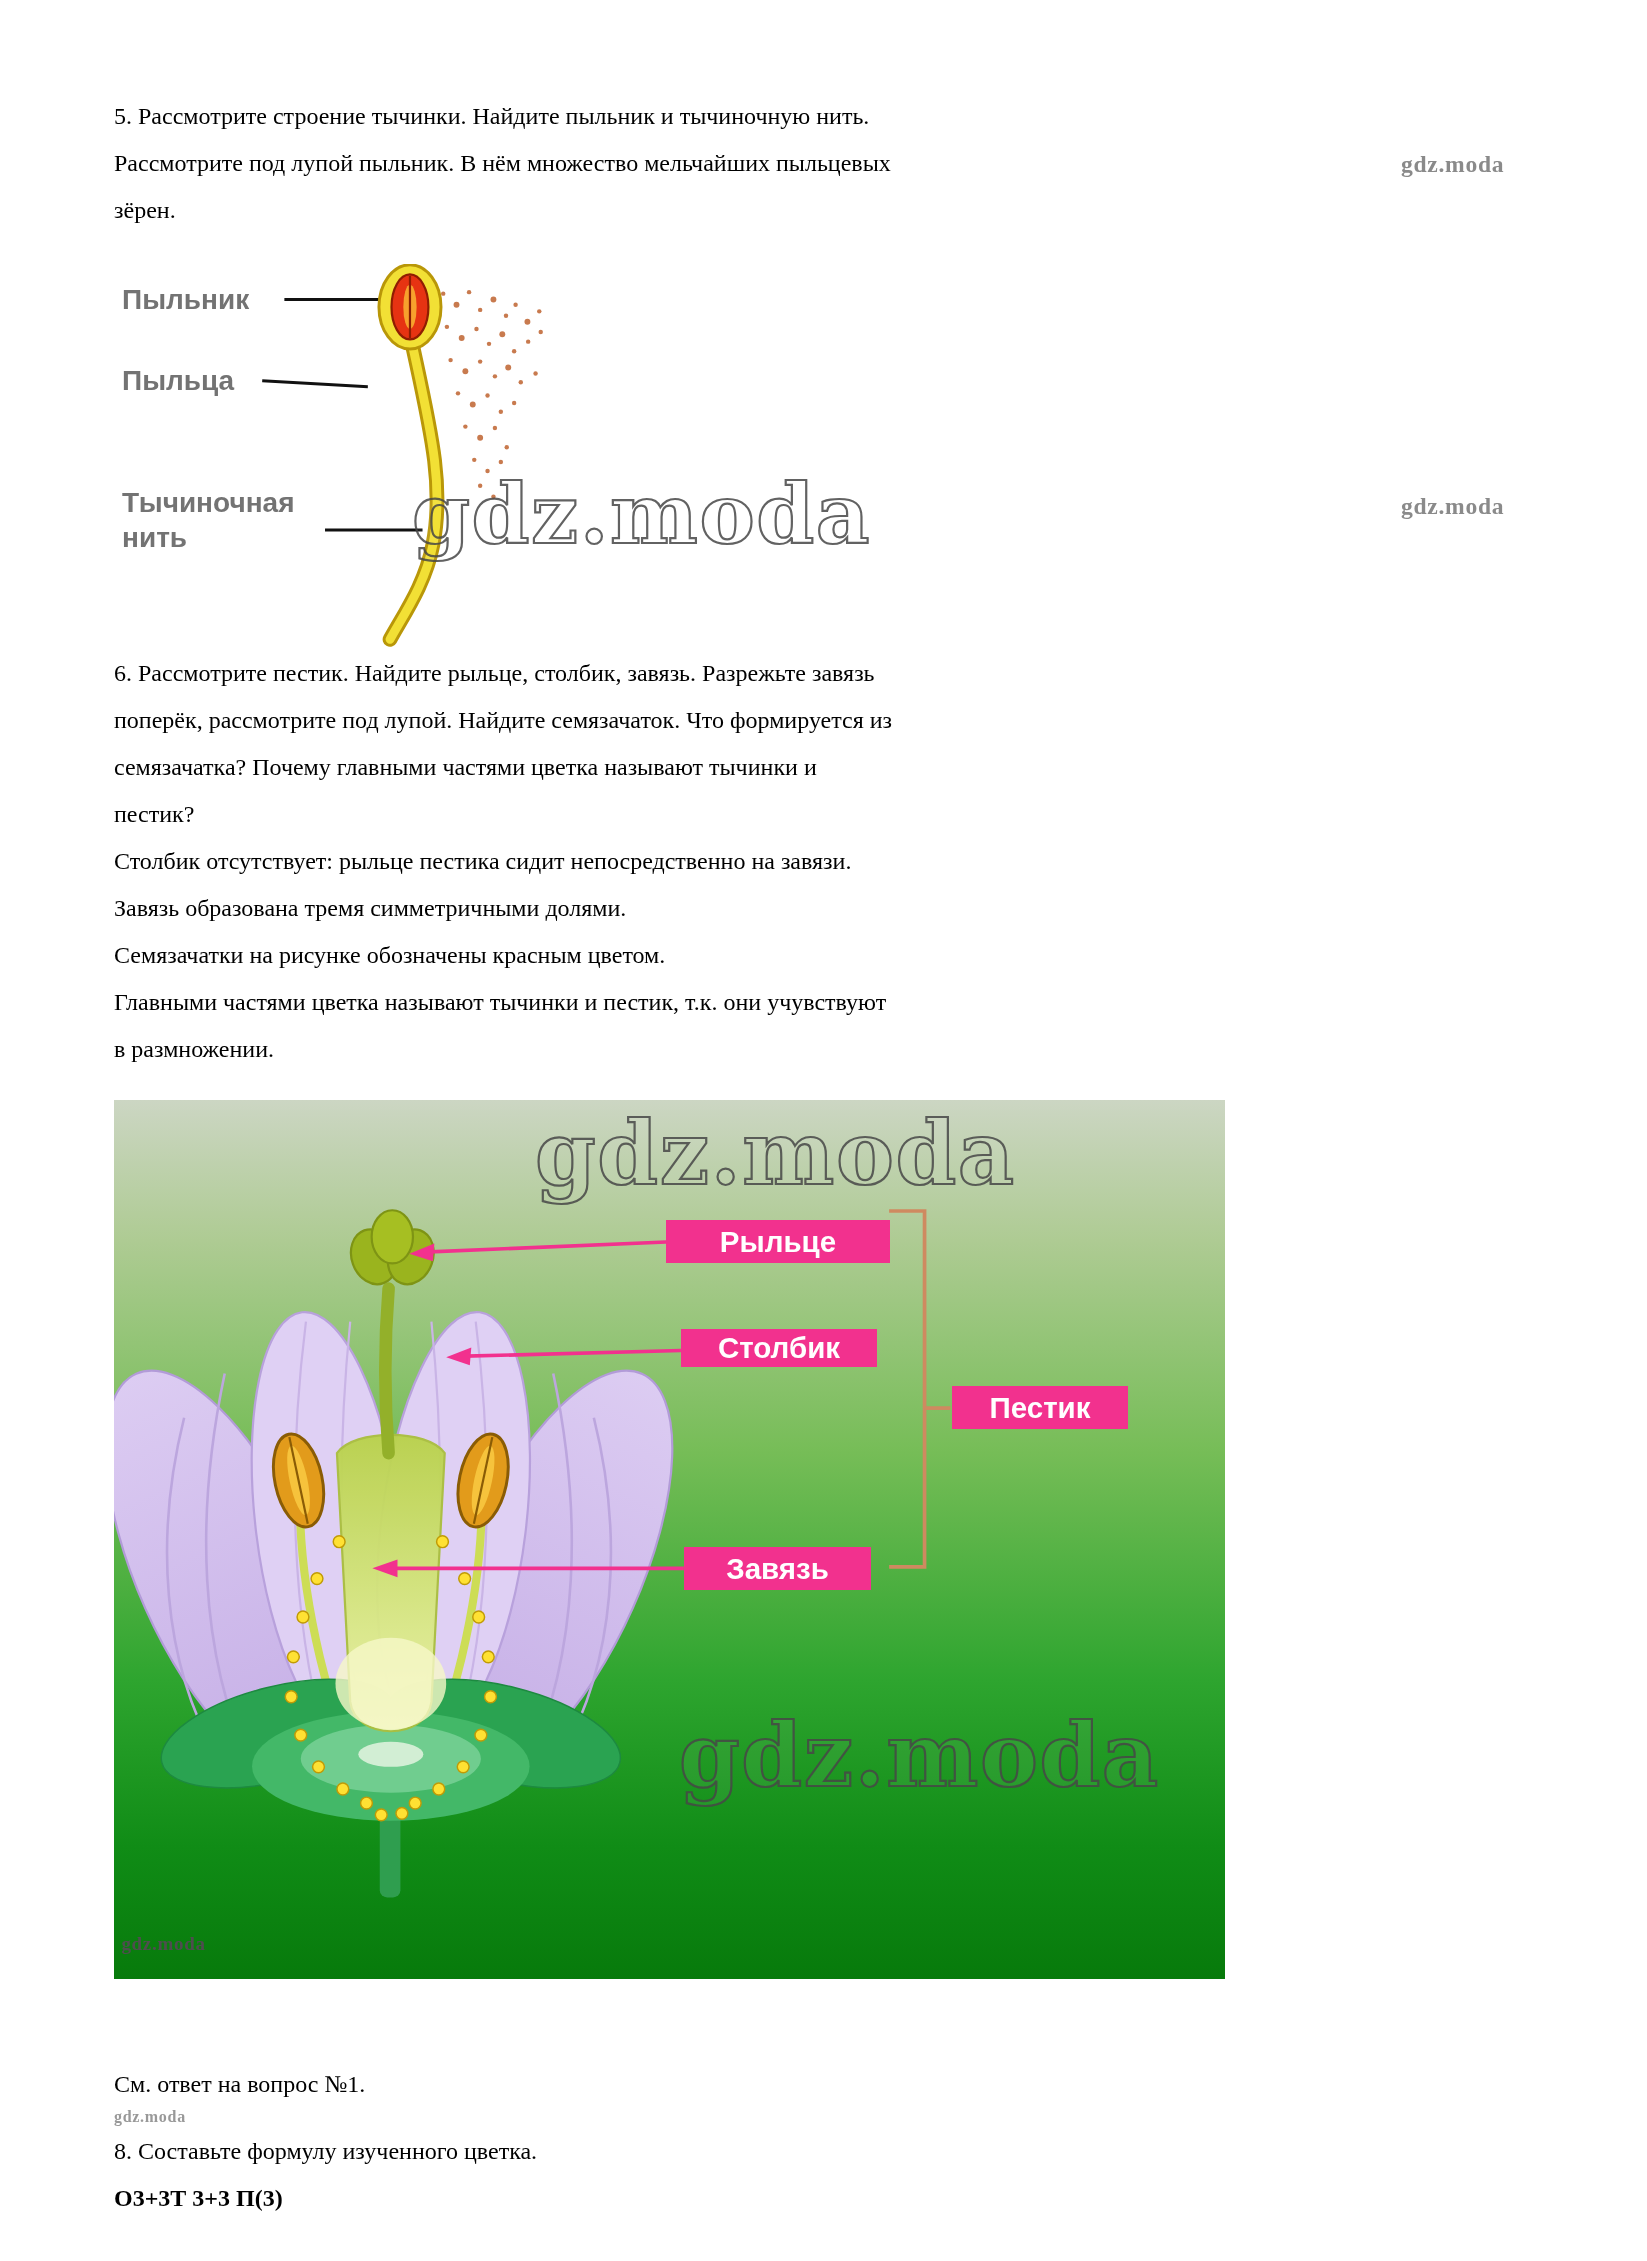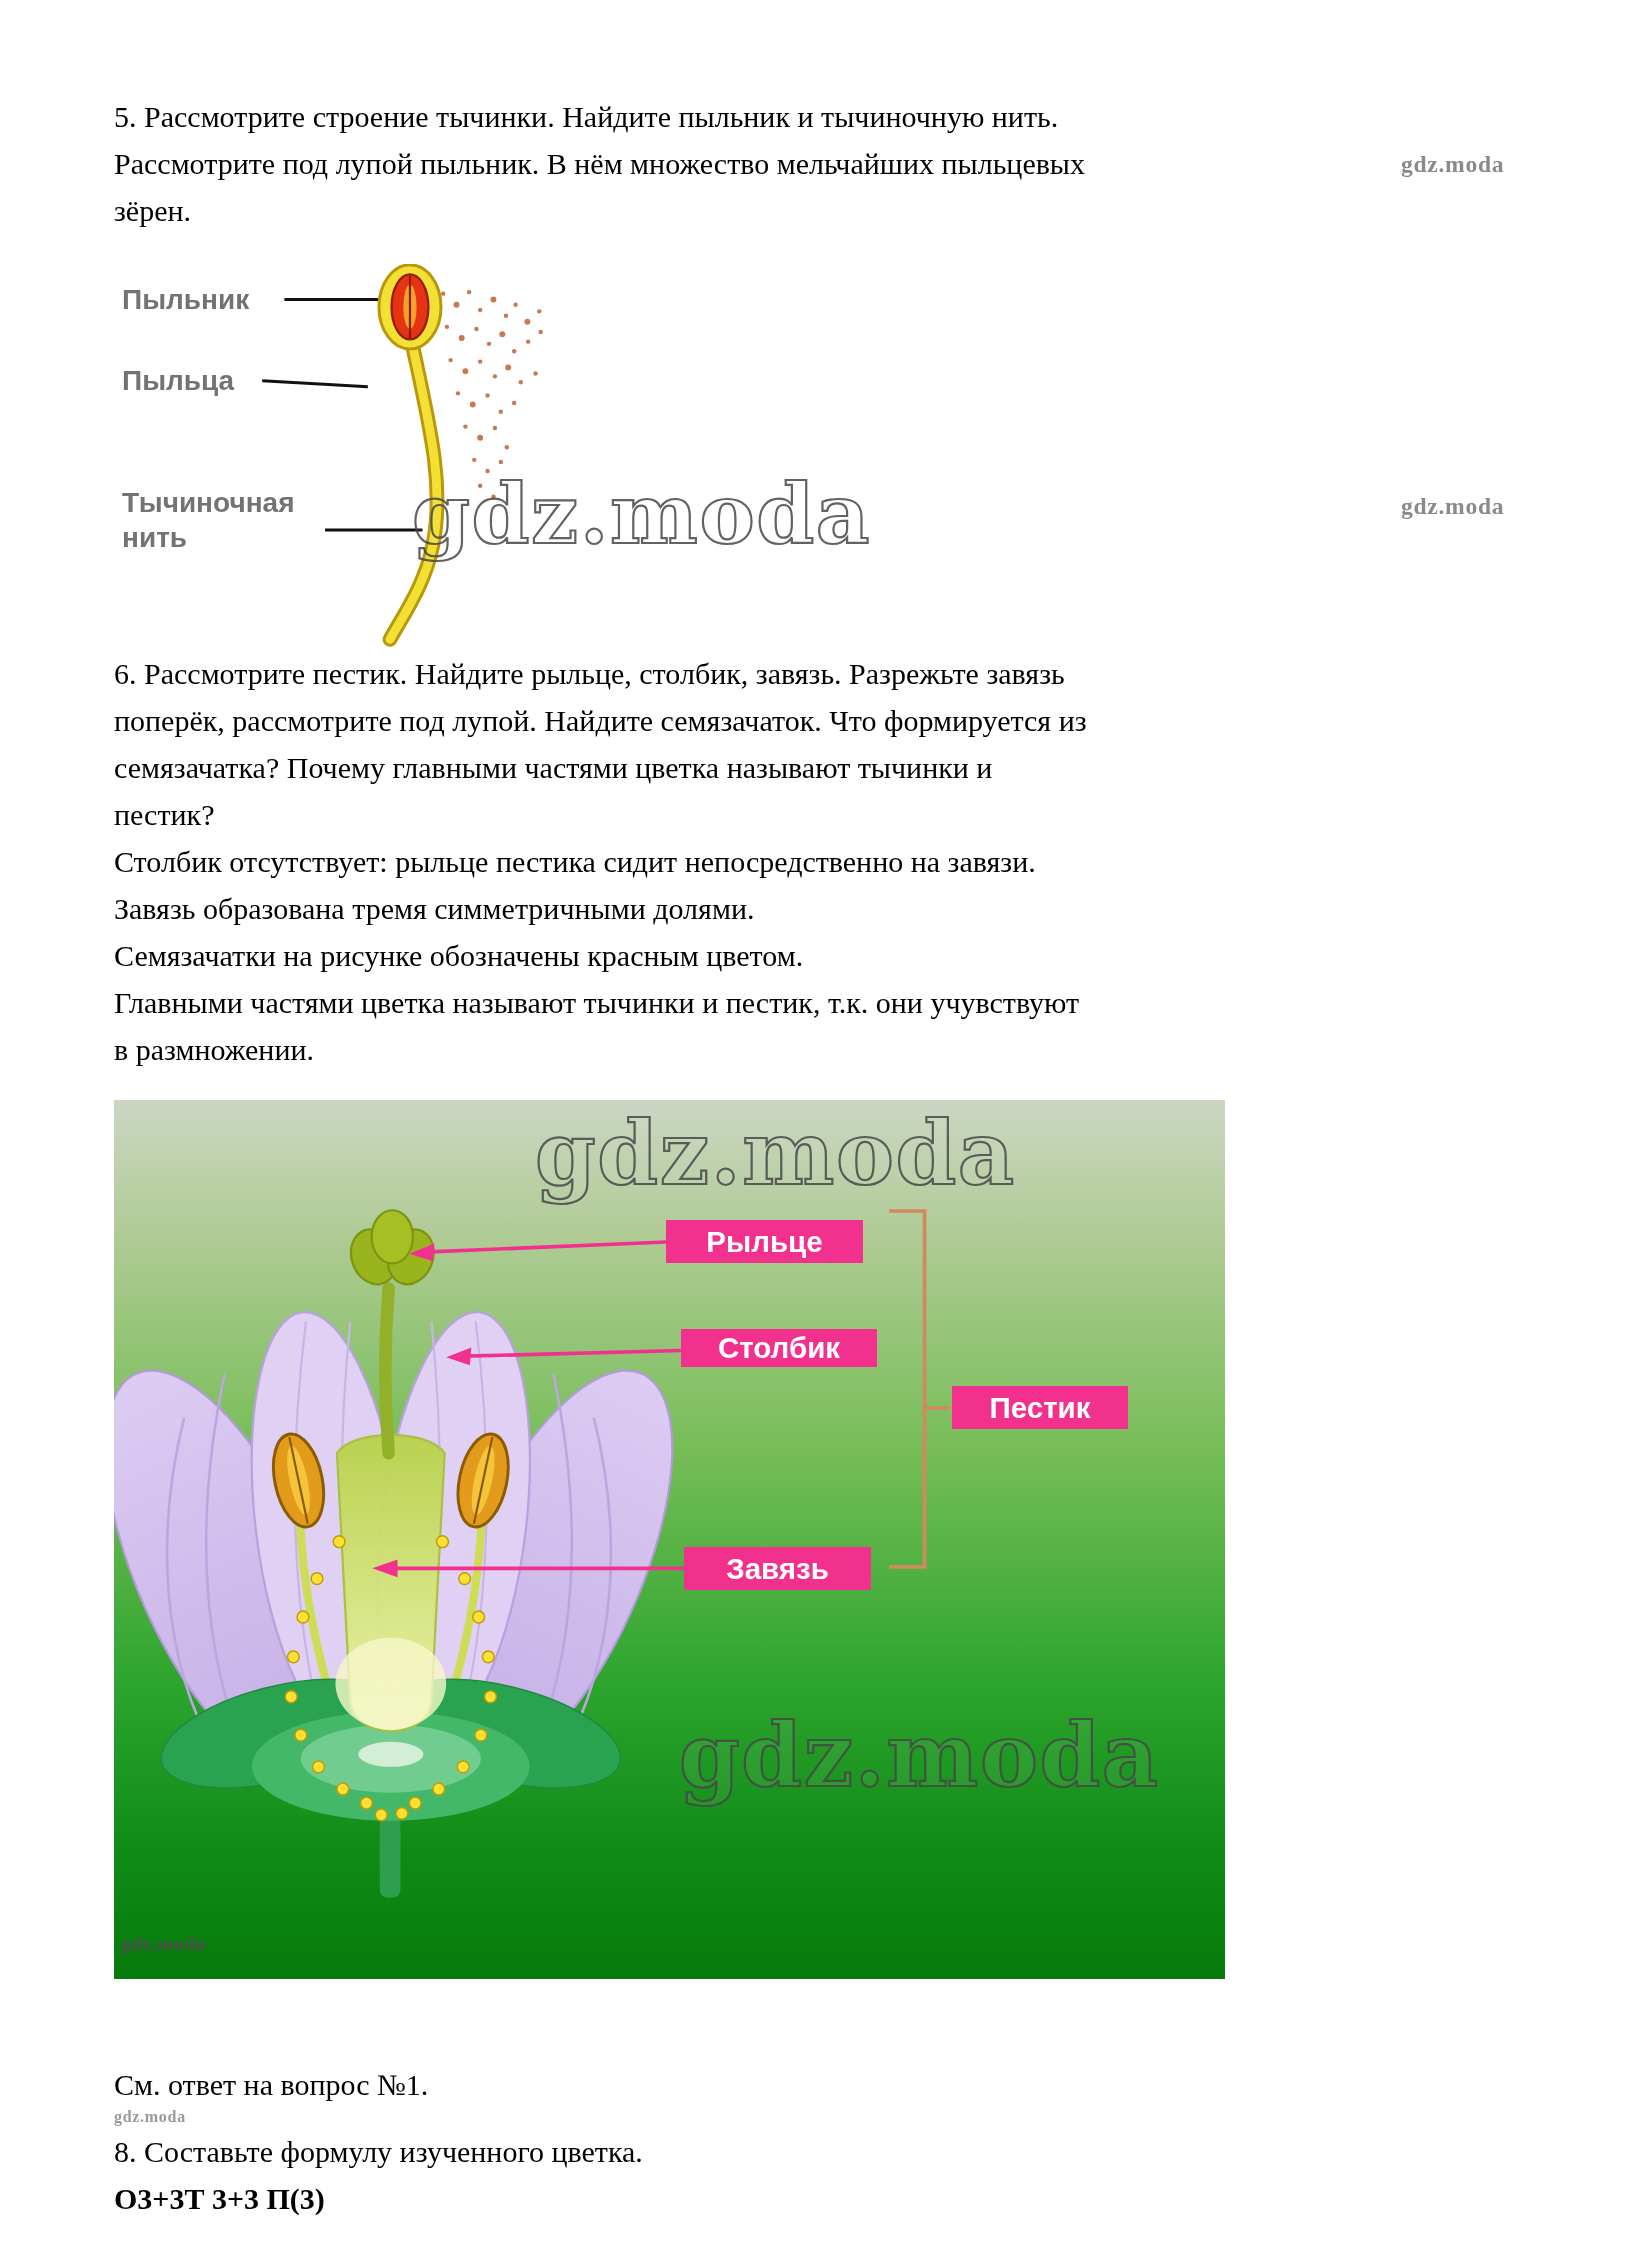--- a/index.html
+++ b/index.html
@@ -1,20 +1,20 @@
 <!DOCTYPE html>
 <html style="font-size:11.8px"><head>
 <meta charset="utf-8">
 <style>
   html,body { margin:0; padding:0; background:#ffffff; }
   .page {
     position:relative; width:1647px; height:2261px; background:#ffffff;
     font-family:"Liberation Serif", serif; color:#000; overflow:hidden;
   }
-  .text { position:absolute; left:114px; width:1440px; font-size:30px; }
+  .text { position:absolute; left:114px; width:1440px; font-size:24px; }
   .tline { white-space:nowrap; line-height:47px; }
   .bold { font-weight:bold; }
 
   .wm-sm {
     position:absolute; font-family:"Liberation Serif", serif; font-weight:bold;
     font-size:23.6px; color:#8a8a8a; letter-spacing:0.7px;
   }
   .wm-lg {
     position:absolute; font-family:"DejaVu Serif", serif; font-weight:bold;
     font-size:83px; letter-spacing:1.5px; color:rgba(255,255,255,0.06);
@@ -227,21 +227,21 @@
         <polygon points="450,348 484,335 482,359"></polygon>
         <polygon points="350,634 384,622 384,646"></polygon>
       </g>
 
       <g stroke="#cf8a60" stroke-width="5" fill="none">
         <path d="M 1050,150 L 1098,150 L 1098,632 L 1050,632"></path>
         <path d="M 1098,417 L 1133,417"></path>
       </g>
     </svg>
 
-    <div class="pink-label" style="left:552px; top:120px; width:197px; height:43px;">Рыльце</div>
+    <div class="pink-label" style="left:552px; top:120px; width:224px; height:43px;">Рыльце</div>
     <div class="pink-label" style="left:567px; top:229px; width:196px; height:38px;">Столбик</div>
     <div class="pink-label" style="left:838px; top:286px; width:176px; height:43px;">Пестик</div>
     <div class="pink-label" style="left:570px; top:447px; width:187px; height:43px;">Завязь</div>
 
     <div class="wm-lg" style="left:421px; top:1.5px; font-size:87px;">gdz.moda</div>
     <div class="wm-lg" style="left:565px; top:604px; font-size:87px;">gdz.moda</div>
     <div class="wm-sm" style="left:7.4px; top:833px; font-size:19px; color:#4e4e4e;">gdz.moda</div>
   </div>
 
   <div class="text tline" style="top:2061px;">См. ответ на вопрос №1.</div>

